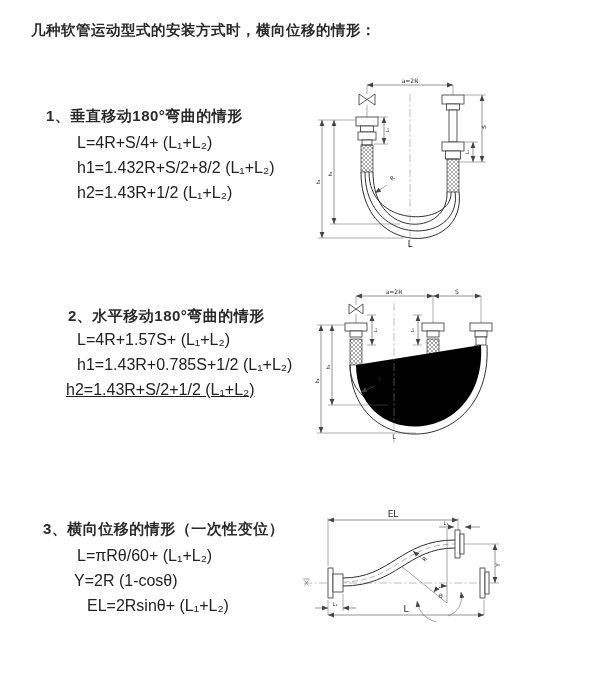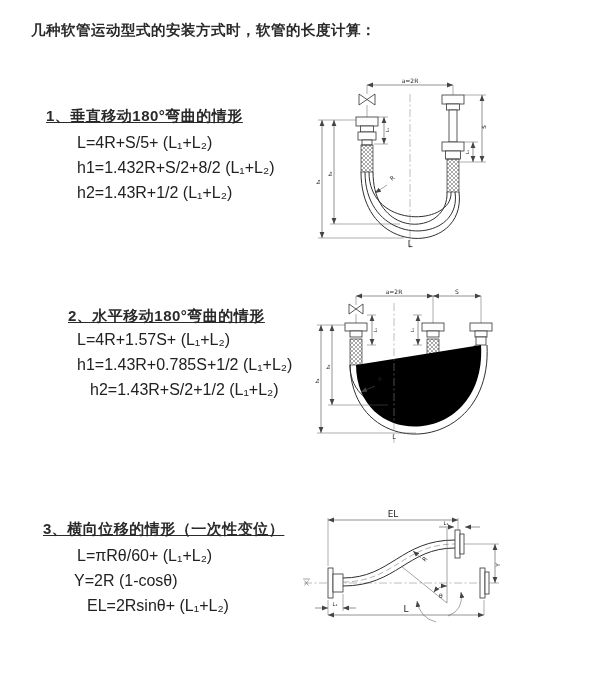--- a/index.html
+++ b/index.html
@@ -1,48 +1,48 @@
 <!DOCTYPE html>
 <html><head>
 <meta charset="utf-8">
 <style>
   html,body{margin:0;padding:0;}
   body{
     width:600px;height:675px;background:#ffffff;position:relative;overflow:hidden;
     font-family:"Liberation Sans","DejaVu Sans",sans-serif;color:#2a2a2a;
   }
   .title{position:absolute;left:31px;top:21px;font-size:14.5px;font-weight:bold;letter-spacing:.5px;white-space:nowrap;}
-  .heading{position:absolute;font-size:15px;font-weight:bold;letter-spacing:.5px;white-space:nowrap;text-decoration:underline;}
+  .heading{position:absolute;font-size:15px;font-weight:bold;letter-spacing:.5px;white-space:nowrap;}
   .formula{position:absolute;font-size:16px;font-weight:400;color:#222;white-space:nowrap;}
   .diagram{position:absolute;}
   svg{display:block;}
   svg text{fill:#222;font-family:"DejaVu Sans",sans-serif;}
   .dim{stroke:#4a4a4a;stroke-width:.6;fill:none;}
   .ext{stroke:#5a5a5a;stroke-width:.5;fill:none;}
   .thin{stroke:#5a5a5a;stroke-width:.55;fill:none;}
   .wall{stroke:#2f2f2f;stroke-width:1;fill:none;}
   .fit{stroke:#333;stroke-width:.8;fill:#fdfdfd;}
   .cl{stroke:#8a8a8a;stroke-width:.55;fill:none;stroke-dasharray:8 2.5 2 2.5;}
   .hcl{stroke:#777;stroke-width:.55;fill:none;stroke-dasharray:6 3;}
   .valve{stroke:#333;stroke-width:.8;fill:none;}
 </style>
 </head>
 <body>
 
-<div class="title">几种软管运动型式的安装方式时，软管的长度计算：</div>
+<div class="title">几种软管运动型式的安装方式时，横向位移的情形：</div>
 
 <div class="heading" style="left:46px;top:107px;">1、垂直移动180°弯曲的情形</div>
-<div class="formula" style="left:77px;top:134px;">L=4R+S/5+ (L₁+L₂)</div>
+<div class="formula" style="left:77px;top:134px;">L=4R+S/4+ (L₁+L₂)</div>
 <div class="formula" style="left:77px;top:159px;">h1=1.432R+S/2+8/2 (L₁+L₂)</div>
 <div class="formula" style="left:77px;top:184px;">h2=1.43R+1/2 (L₁+L₂)</div>
 
 <div class="heading" style="left:43px;top:307px;margin-left:25px;">2、水平移动180°弯曲的情形</div>
 <div class="formula" style="left:77px;top:331px;">L=4R+1.57S+ (L₁+L₂)</div>
 <div class="formula" style="left:77px;top:356px;">h1=1.43R+0.785S+1/2 (L₁+L₂)</div>
-<div class="formula" style="left:90px;top:381px;">h2=1.43R+S/2+1/2 (L₁+L₂)</div>
+<div class="formula" style="left:66px;top:381px;text-decoration:underline;">h2=1.43R+S/2+1/2 (L₁+L₂)</div>
 
 <div class="heading" style="left:43px;top:520px;">3、横向位移的情形（一次性变位）</div>
 <div class="formula" style="left:77px;top:547px;">L=πRθ/60+ (L₁+L₂)</div>
 <div class="formula" style="left:74px;top:572px;">Y=2R (1-cosθ)</div>
 <div class="formula" style="left:87px;top:597px;">EL=2Rsinθ+ (L₁+L₂)</div>
 
 <div class="diagram" style="left:312px;top:72px;">
 <svg width="262" height="182" viewBox="0 0 262 182">
   <defs>
     <marker id="m1e" viewBox="0 0 8 6" markerWidth="8" markerHeight="6" refX="6" refY="3" orient="auto" markerUnits="userSpaceOnUse">

